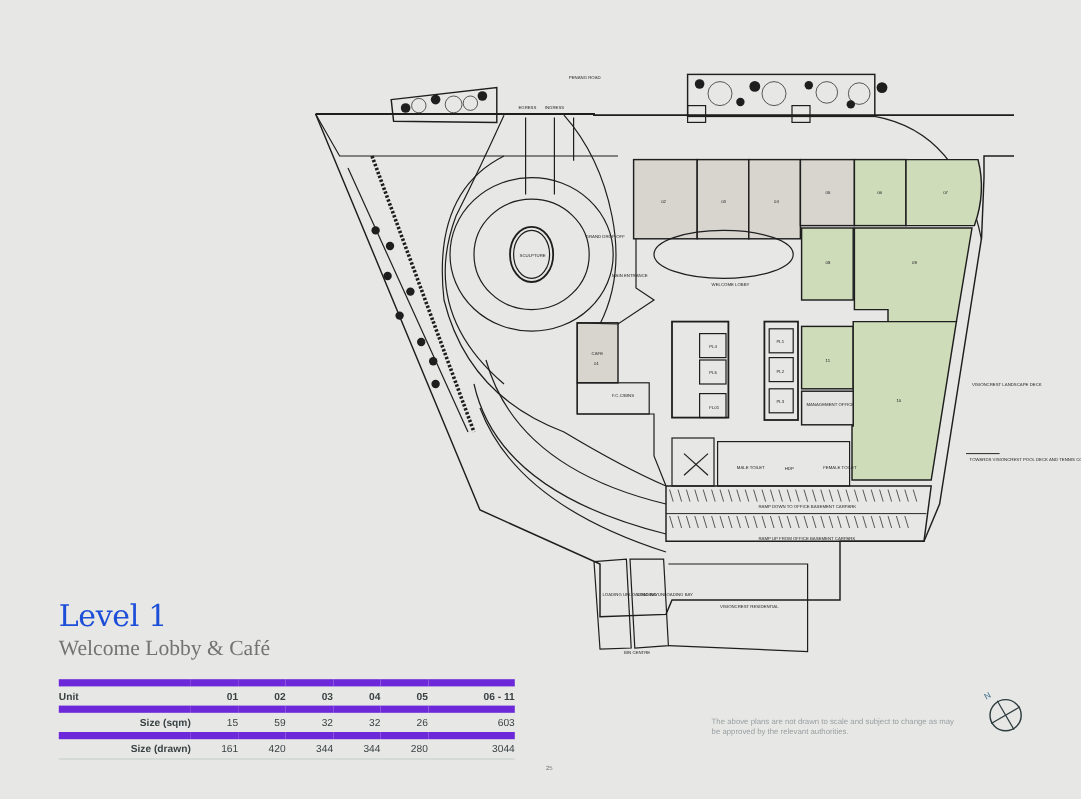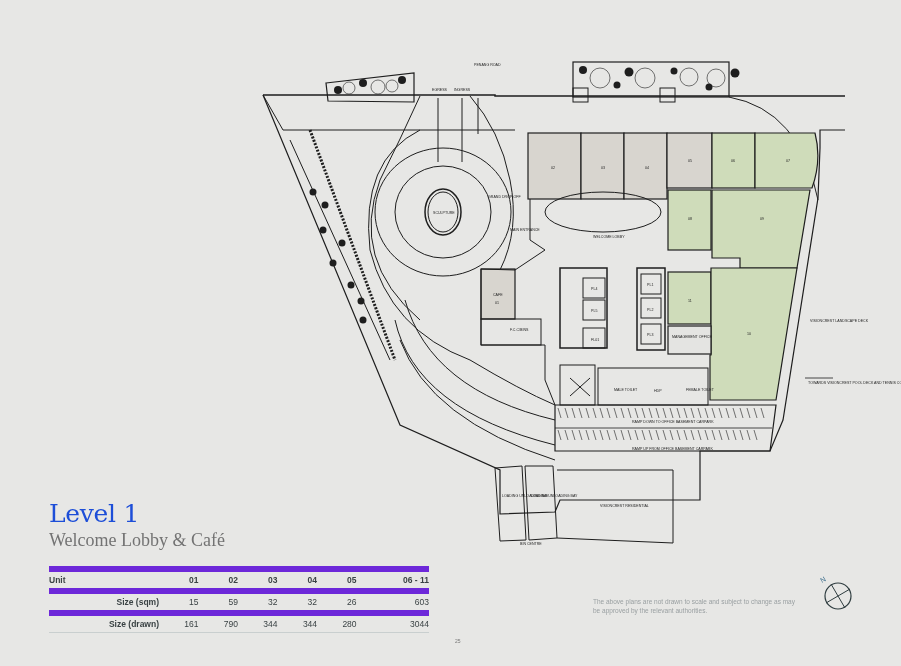--- a/index.html
+++ b/index.html
@@ -212,21 +212,21 @@
     <td>15</td>
     <td>59</td>
     <td>32</td>
     <td>32</td>
     <td>26</td>
     <td>603</td>
   </tr>
   <tr class="body">
     <td>Size (drawn)</td>
     <td>161</td>
-    <td>790</td>
+    <td>420</td>
     <td>344</td>
     <td>344</td>
     <td>280</td>
     <td>3044</td>
   </tr>
 </tbody>
   </table>
 
 <div class="disclaimer">The above plans are not drawn to scale and subject to change as may be approved by the relevant authorities.</div>
 <div class="page-no">25</div>

